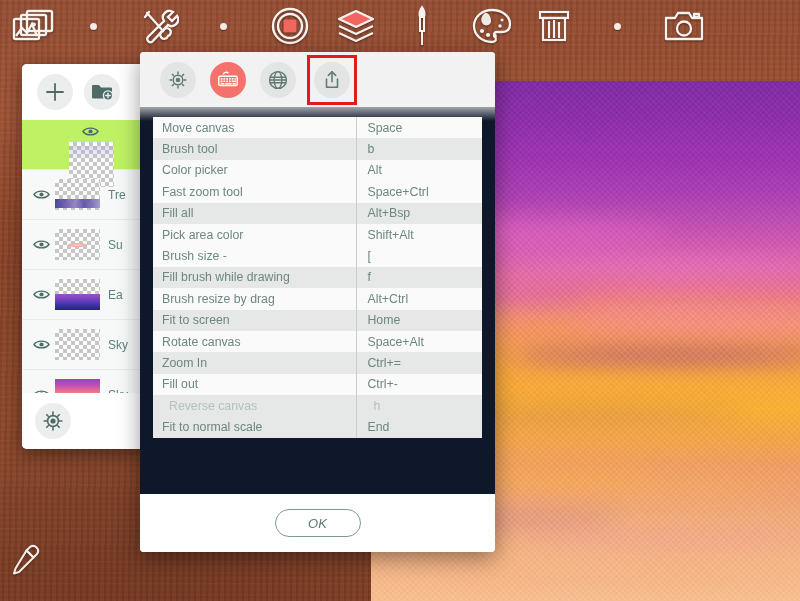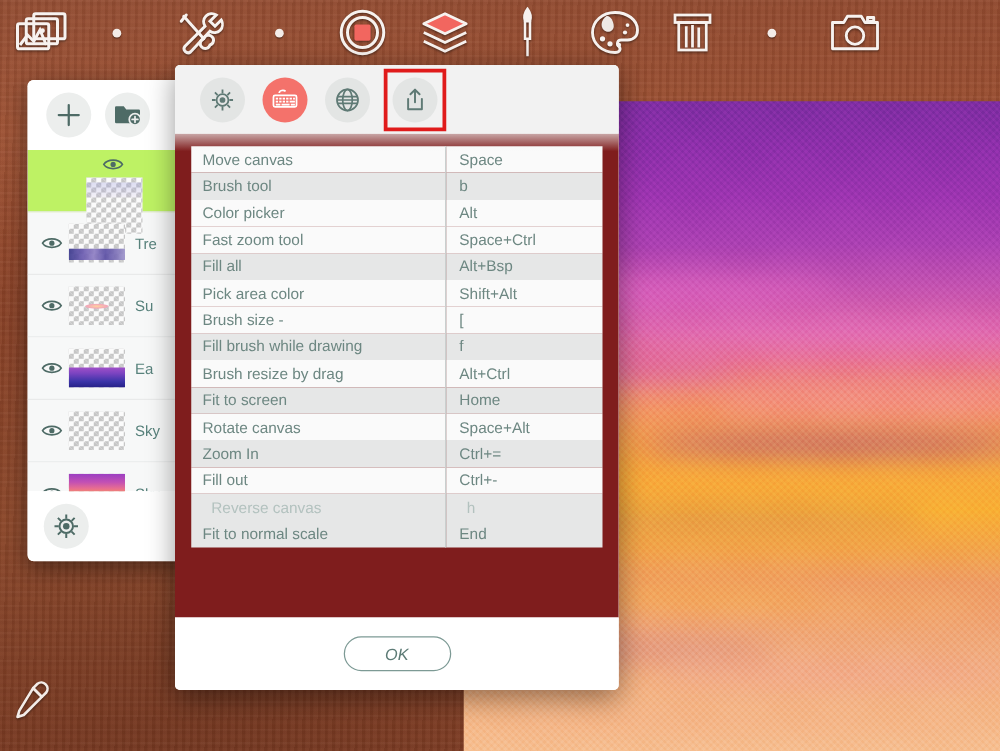--- a/index.html
+++ b/index.html
@@ -110,21 +110,21 @@
   #dlg-tabs:after{
     content:"";position:absolute;left:0;right:0;top:55px;height:14px;
     background:linear-gradient(180deg,rgba(240,240,240,.65),rgba(255,255,255,0));
     pointer-events:none;
   }
   .tab{width:36px;height:36px;border-radius:50%;background:#e3e5e4;display:flex;align-items:center;justify-content:center;position:relative;}
   .tab.accent{background:#f4726b;}
   #tab-share-wrap{position:relative;padding:4px;}
   #tab-share-wrap.marked{outline:3px solid #e01b1b;outline-offset:0px;}
 
-  #dlg-body{flex:1;padding:10px 13px 0 13px;background:#7f1d1d;overflow:hidden;}
+  #dlg-body{flex:1;padding:10px 13px 0 13px;background:#0f172a;overflow:hidden;}
   table.sc{width:100%;border-collapse:collapse;table-layout:fixed;}
   table.sc td{height:21.4px;font-size:12.3px;color:#6d8782;padding:0 0 0 9px;vertical-align:middle;}
   table.sc tr.odd td{background:#e6e7e7;}
   table.sc tr.even td{background:#fafafa;}
   table.sc td.key{border-left:1px solid #c9cfce;padding-left:10px;}
   table.sc tr.dim td{color:#b3c2bf;padding-left:16px;}
   col.c-act{width:62%;}
   col.c-key{width:38%;}
 
   #dlg-foot{height:58px;flex:0 0 58px;display:flex;align-items:center;justify-content:center;background:#fff;font-style:italic;}

